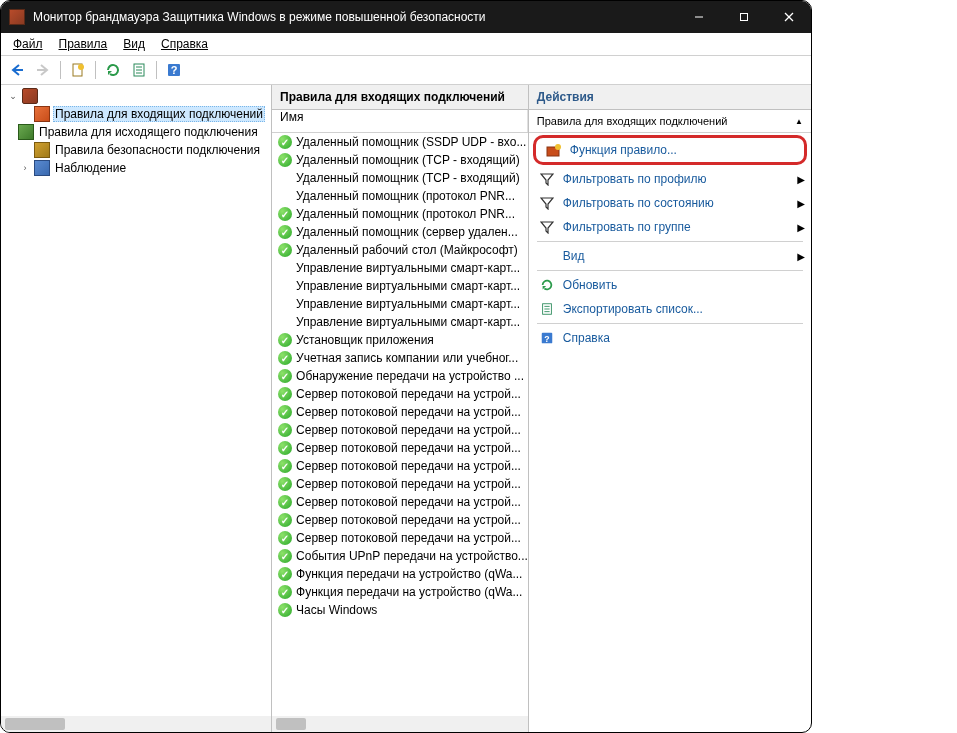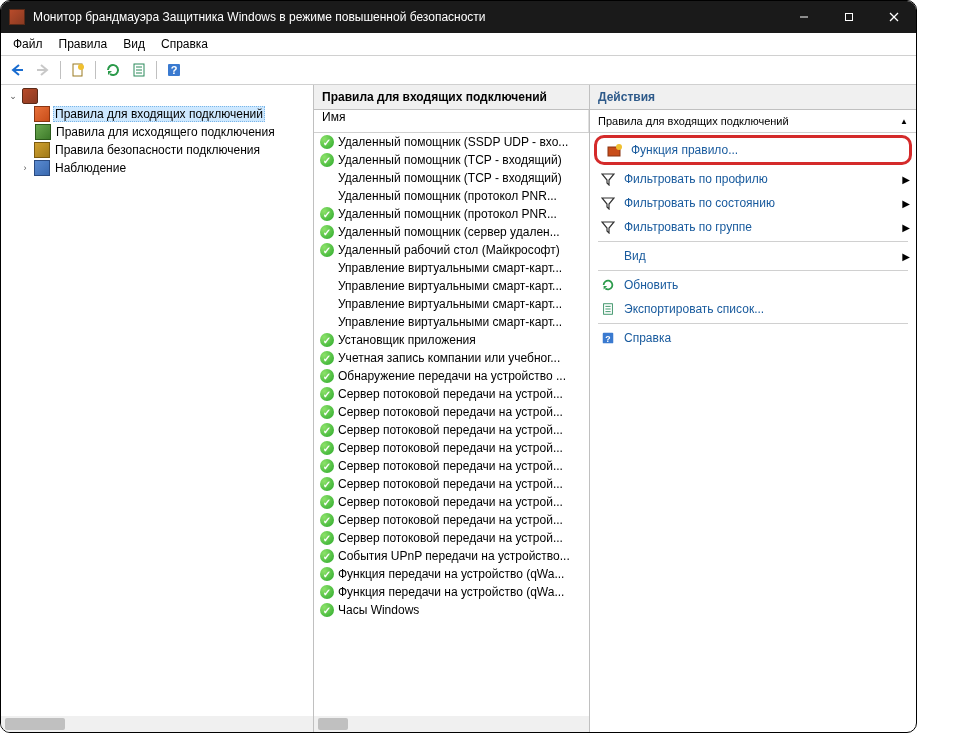--- a/index.html
+++ b/index.html
@@ -1,24 +1,24 @@
 <!DOCTYPE html>
 <html><head>
 <meta charset="utf-8">
 <style>
 html,body{margin:0;padding:0;font-family:"Segoe UI",Tahoma,sans-serif;font-size:12px;color:#000;background:#fff}
-.window{width:917px;height:733px;box-sizing:border-box;border:1px solid #000;border-radius:10px;overflow:hidden;display:flex;flex-direction:column;background:#fff}
+.window{width:812px;height:733px;box-sizing:border-box;border:1px solid #000;border-radius:10px;overflow:hidden;display:flex;flex-direction:column;background:#fff}
 .titlebar{height:32px;display:flex;align-items:center;background:#1a1a1a;color:#fff;padding-left:8px}
 .titlebar .tb-icon{width:16px;height:16px;margin-right:8px;background:linear-gradient(135deg,#b84b2a,#8a3a22);border:1px solid #5a2a18;box-sizing:border-box}
 .titlebar .title{flex:1;font-size:12px}
 .winbtns{display:flex}
 .winbtn{width:45px;height:32px;display:flex;align-items:center;justify-content:center;color:#fff;font-size:14px;font-family:Arial}
 .menubar{height:22px;display:flex;align-items:center;border-bottom:1px solid #d0d0d0;padding-left:4px;background:#fff}
 .menu-item{padding:2px 8px}
-.menu-item span{text-decoration-style:solid}
+.menu-item span{text-decoration:underline;text-decoration-style:solid}
 .toolbar{height:28px;display:flex;align-items:center;border-bottom:1px solid #d0d0d0;padding-left:4px;gap:2px;background:#fff}
 .tb-btn{width:22px;height:22px;display:flex;align-items:center;justify-content:center;border:1px solid transparent;border-radius:2px}
 .tb-sep{width:1px;height:18px;background:#c0c0c0;margin:0 3px}
 .body{flex:1;display:flex;min-height:0}
 .pane{display:flex;flex-direction:column;min-height:0}
 .tree-pane{width:312px;border-right:1px solid #c0c0c0}
 .list-pane{flex:1;border-right:1px solid #c0c0c0}
 .actions-pane{width:326px}
 .list-header{background:#f0f0f0;border-bottom:1px solid #c0c0c0;padding:5px 8px;font-weight:600}
 .actions-header{background:#f0f0f0;color:#2e5a8a;font-weight:600;border-bottom:1px solid #c0c0c0;padding:5px 8px}
@@ -139,21 +139,21 @@
     <div class="pane tree-pane">
       <div class="tree">
         <div class="tree-row">
           <span class="exp">⌄</span>
           <span class="ticon icon-shield"></span>
         </div>
         <div class="tree-row sel" style="padding-left:30px">
           <span class="ticon icon-in"></span>
           <span class="lbl">Правила для входящих подключений</span>
         </div>
-        <div class="tree-row" style="padding-left:31px">
+        <div class="tree-row" style="padding-left:14px">
           <span class="ticon icon-out"></span>
           <span class="lbl">Правила для исходящего подключения</span>
         </div>
         <div class="tree-row" style="padding-left:30px">
           <span class="ticon icon-sec"></span>
           <span class="lbl">Правила безопасности подключения</span>
         </div>
         <div class="tree-row" style="padding-left:18px">
           <span class="exp">›</span>
           <span class="ticon icon-mon"></span>

